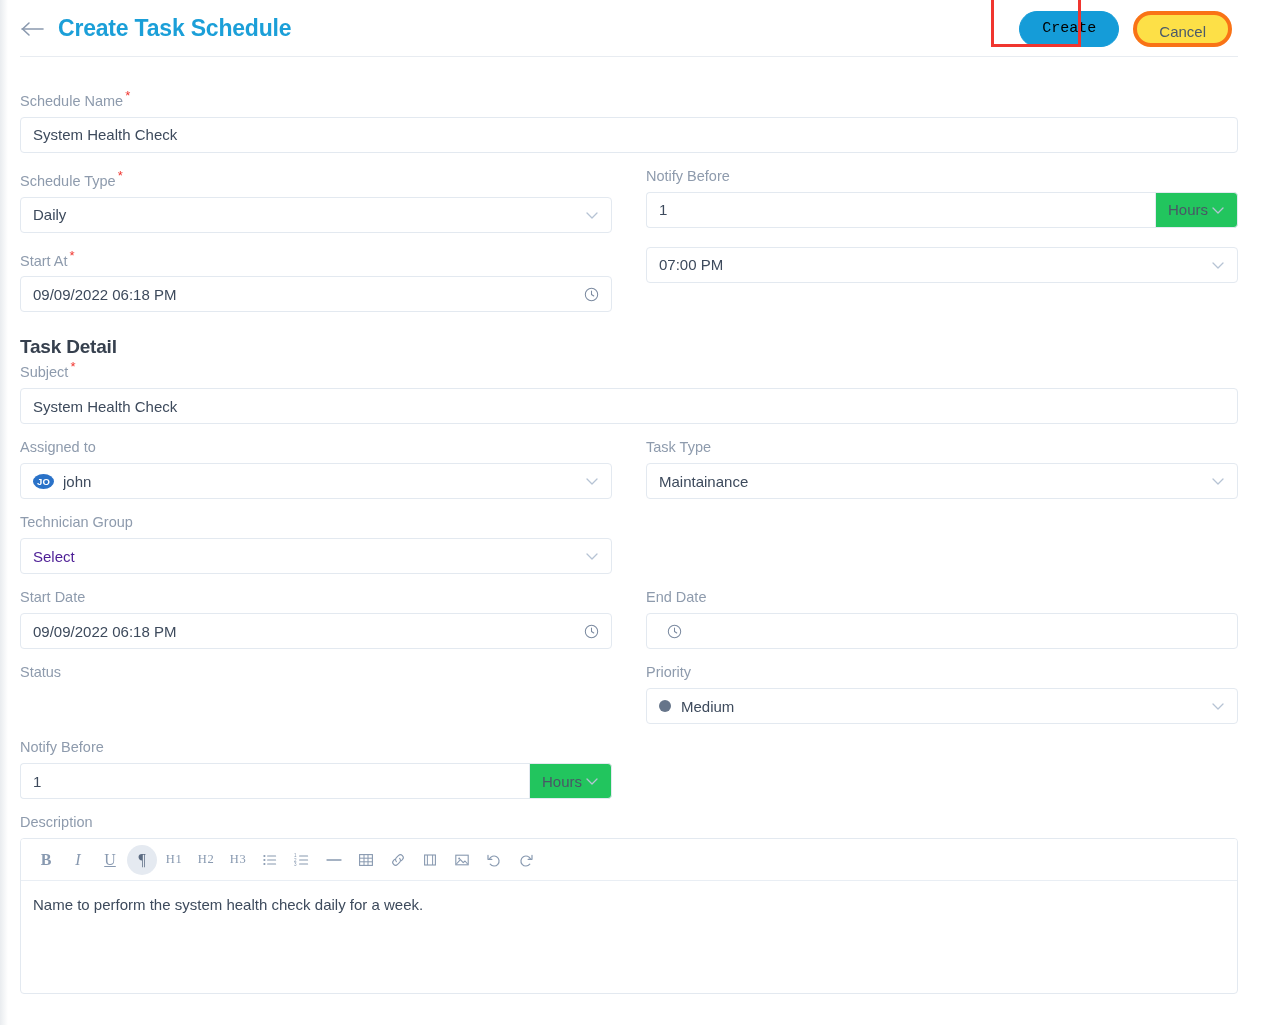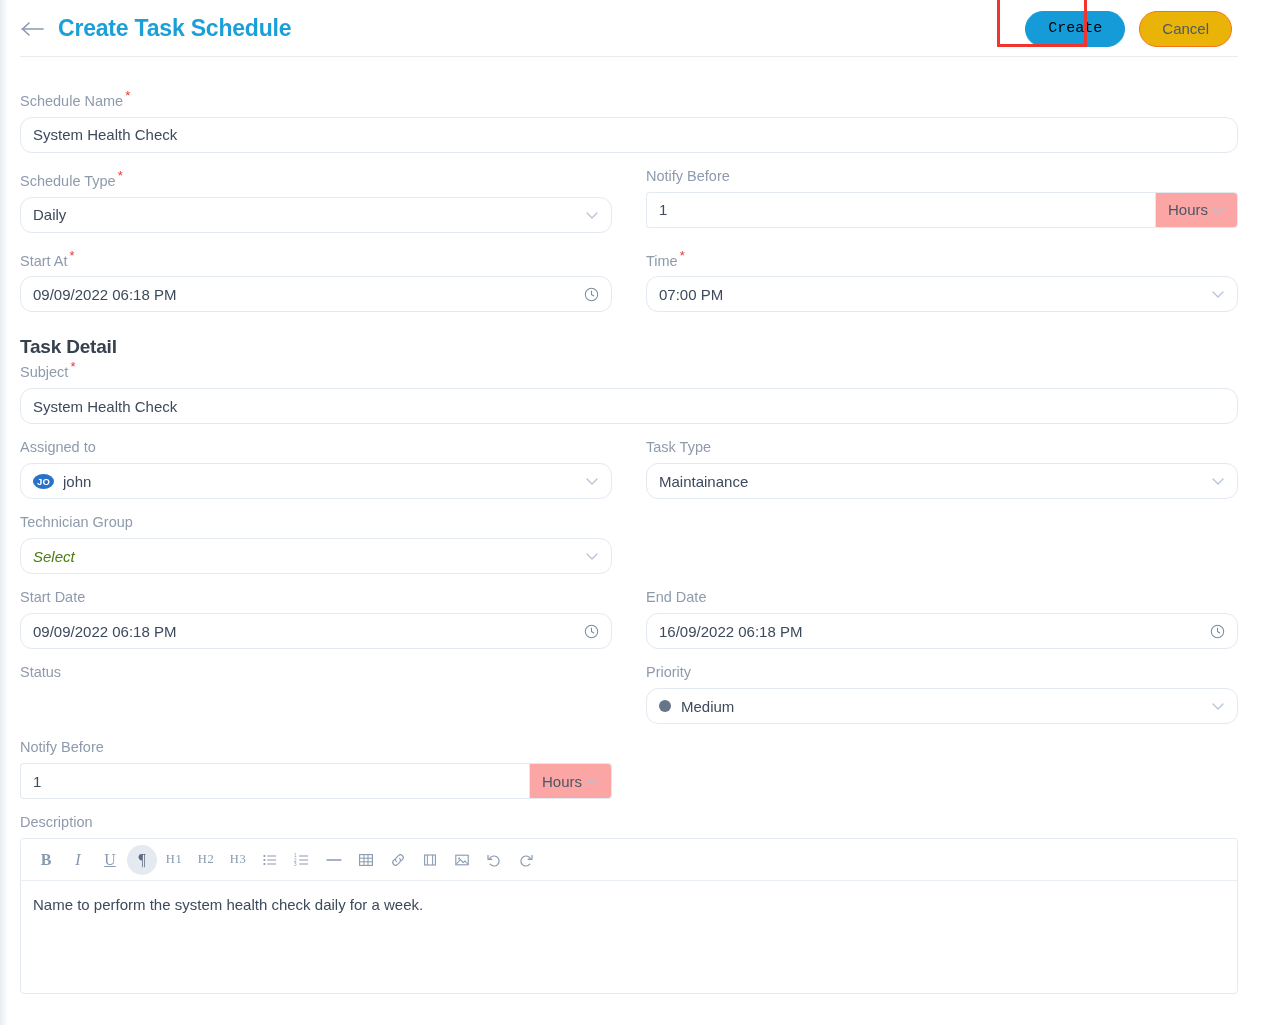--- a/index.html
+++ b/index.html
@@ -76,23 +76,23 @@
   }
   .btn-create {
     background: #159cd8;
     color: #000000;
     border-color: #159cd8;
     min-width: 84px;
     text-align: center;
     font-family: Liberation Mono, monospace;
   }
   .btn-cancel {
-    background: #eab308;
+    background: #fde047;
     color: #4b5a6b;
-    border: 1px solid #f97316;
+    border: 4px solid #f97316;
     min-width: 84px;
     text-align: center;
   }
   .highlight-box {
     position: absolute;
     left: -28px;
     top: -14px;
     width: 90px;
     height: 50px;
     border: 3px solid #f0352f;
@@ -132,33 +132,33 @@
     vertical-align: super;
     margin-left: 2px;
   }
 
   .control {
     position: relative;
     display: flex;
     align-items: center;
     height: 36px;
     border: 1px solid #e3e9f0;
-    border-radius: 12px;
+    border-radius: 4px;
     background: #ffffff;
     padding: 0 12px;
     font-size: 15px;
     color: #3d4a5c;
   }
   .control .val {
     flex: 1 1 auto;
     overflow: hidden;
     white-space: nowrap;
     text-overflow: ellipsis;
   }
-  .control .placeholder { color: #4d7c0f; font-style: italic; }
+  .control .placeholder { color: #4c1d95; }
 
   .chev {
     flex: 0 0 auto;
     color: #b6c3d4;
     display: inline-flex;
     align-items: center;
     margin-left: 8px;
   }
   .clock {
     flex: 0 0 auto;
@@ -183,21 +183,21 @@
     display: flex;
     align-items: center;
     padding: 0 12px;
     font-size: 15px;
     color: #3d4a5c;
   }
   .split .unit {
     flex: 0 0 auto;
     border: 1px solid #e3e9f0;
     border-radius: 0 4px 4px 0;
-    background: #fca5a5;
+    background: #22c55e;
     display: flex;
     align-items: center;
     gap: 1px;
     padding: 0 12px;
     font-size: 15px;
     color: #4a5766;
     cursor: pointer;
     text-align: right;
   }
   .split .unit .chev { margin-left: 2px; }
@@ -354,23 +354,20 @@
           <span class="clock">
             <svg width="15" height="15" viewBox="0 0 16 16" fill="none">
               <circle cx="8" cy="8" r="6.6" stroke="currentColor" stroke-width="1.1"></circle>
               <path d="M8 4.4 V8 L10.4 9.6" stroke="currentColor" stroke-width="1.1" stroke-linecap="round" stroke-linejoin="round"></path>
             </svg>
           </span>
         </div>
       </div>
 
       <div class="col field">
-        <label class="lbl">
-          <span>Time</span><span class="req">*</span>
-        </label>
         <div class="control">
           <span class="val">07:00 PM</span>
           <span class="chev">
             <svg width="14" height="14" viewBox="0 0 14 14" fill="none">
                 <path d="M2 5 L7 10 L12 5" stroke="currentColor" stroke-width="1.3" stroke-linecap="round" stroke-linejoin="round"></path>
               </svg>
           </span>
         </div>
       </div>
     </div>
@@ -450,21 +447,20 @@
             </svg>
           </span>
         </div>
       </div>
 
       <div class="col field">
         <label class="lbl">
           <span>End Date</span>
         </label>
         <div class="control">
-          <span class="val">16/09/2022 06:18 PM</span>
           <span class="clock">
             <svg width="15" height="15" viewBox="0 0 16 16" fill="none">
               <circle cx="8" cy="8" r="6.6" stroke="currentColor" stroke-width="1.1"></circle>
               <path d="M8 4.4 V8 L10.4 9.6" stroke="currentColor" stroke-width="1.1" stroke-linecap="round" stroke-linejoin="round"></path>
             </svg>
           </span>
         </div>
       </div>
     </div>
 

